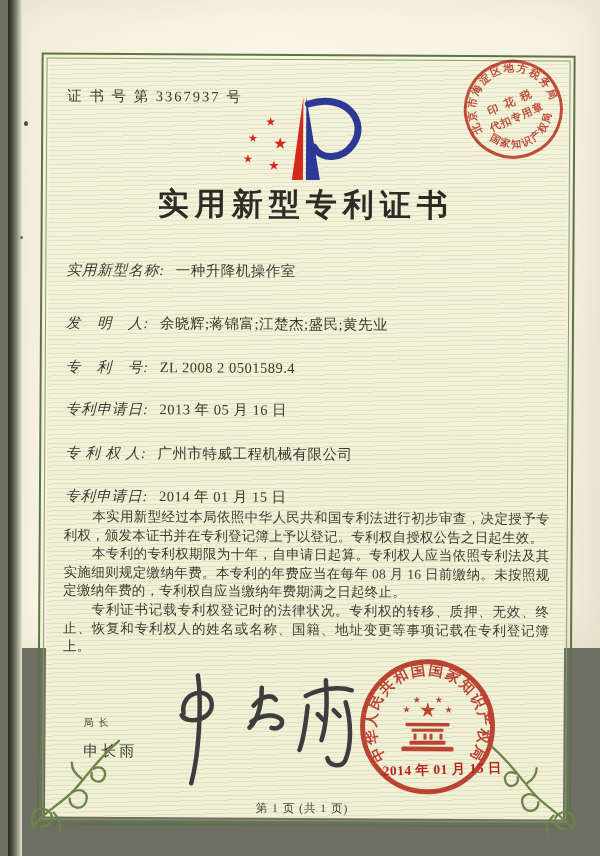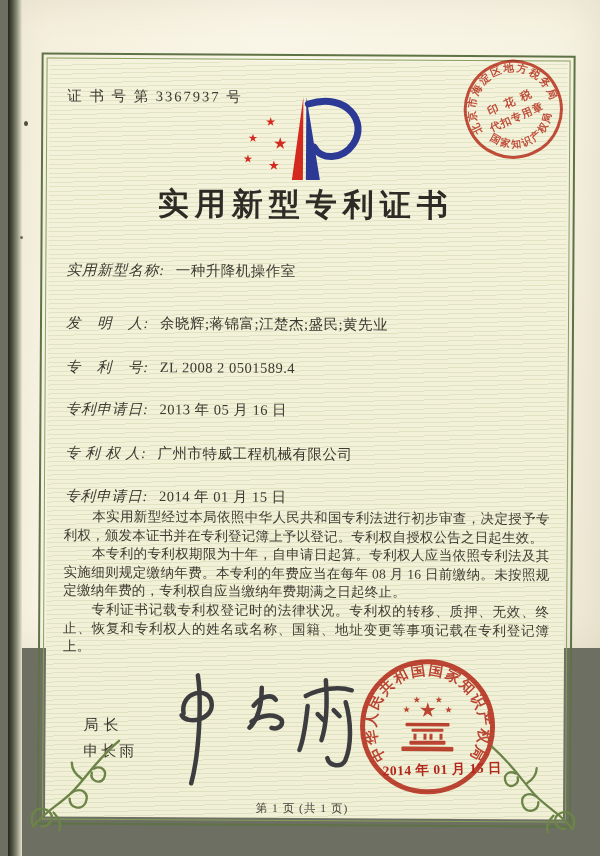--- a/index.html
+++ b/index.html
@@ -44,21 +44,21 @@
   }
   .field{position:absolute;left:58px;font-size:14.5px;color:#3d3931;white-space:nowrap;}
   .f0{top:262px}.f1{top:315px}.f2{top:359px}.f3{top:401px}.f4{top:445px}.f5{top:488px}
   .flabel{letter-spacing:1px;font-style:italic;}
   .fvalue{margin-left:7px;letter-spacing:.5px;}
   .paras{position:absolute;left:57px;top:509px;width:486px;}
   .paras p{
     margin:0;font-size:13.5px;line-height:18.6px;color:#413c33;
     text-align:justify;text-indent:2.1em;letter-spacing:.2px;
   }
-  .director-title{position:absolute;left:78px;top:717px;font-size:15px;letter-spacing:5px;color:#3d3931;text-align:right;}
+  .director-title{position:absolute;left:78px;top:717px;font-size:10px;letter-spacing:5px;color:#3d3931;text-align:right;}
   .director-name{position:absolute;left:78px;top:743px;font-size:15px;letter-spacing:3px;color:#3d3931;}
   .signature{position:absolute;left:152px;top:662px;}
   .main-seal{position:absolute;left:352px;top:656px;opacity:.92;mix-blend-mode:multiply;}
   .seal-date{
     position:absolute;left:372px;top:760px;width:130px;text-align:center;
     font-size:13.5px;font-weight:bold;color:#b3261c;letter-spacing:.5px;
     transform:rotate(-2deg);white-space:nowrap;
   }
   .footer{
     position:absolute;left:32px;top:801px;width:530px;text-align:center;

